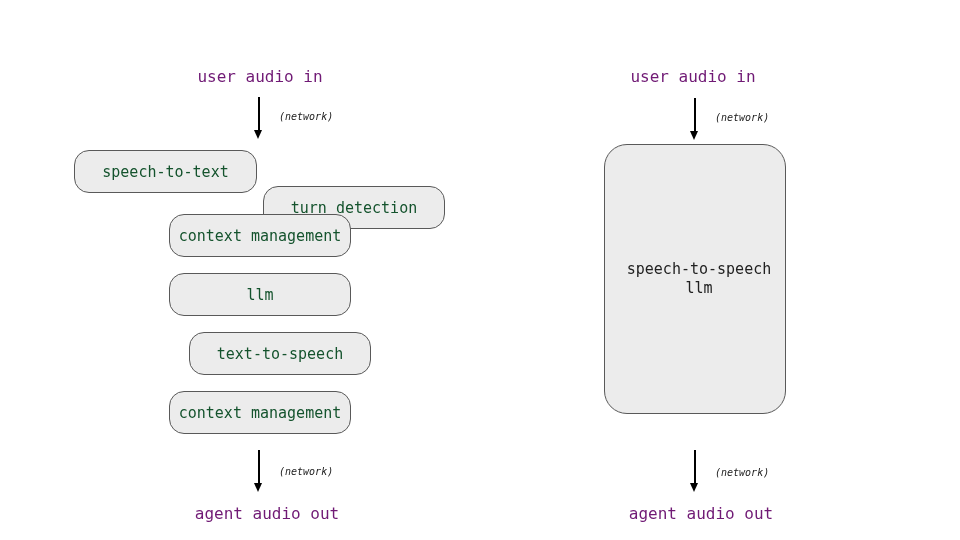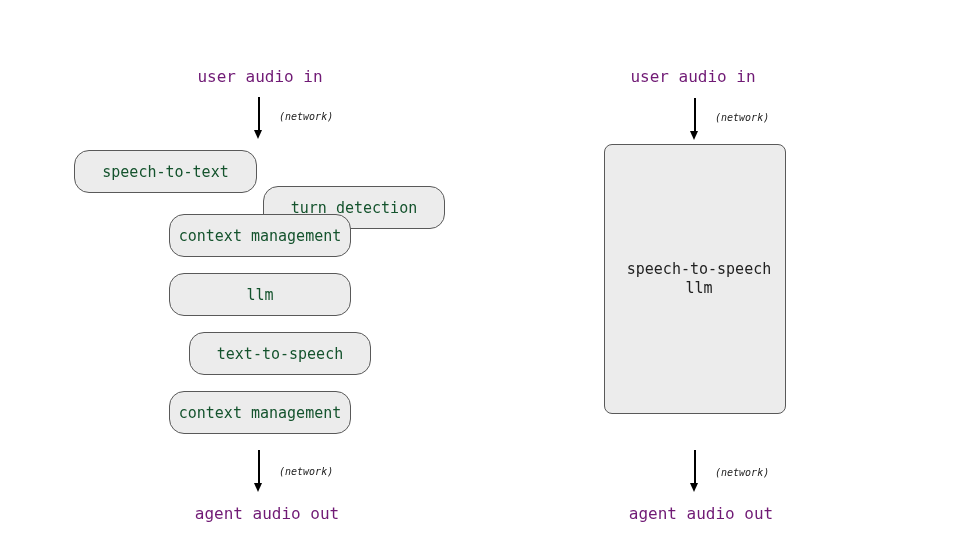--- a/index.html
+++ b/index.html
@@ -50,21 +50,21 @@
     align-items: center;
     justify-content: center;
     font-size: 15px;
     color: #14532d;
     white-space: nowrap;
   }
   .big-box {
     position: absolute;
     background: #ececec;
     border: 1px solid #595959;
-    border-radius: 8px;
+    border-radius: 23px;
     display: flex;
     flex-direction: column;
     align-items: center;
     justify-content: center;
     font-size: 15px;
     line-height: 19px;
     color: #212121;
     text-align: center;
     padding-left: 8px;
   }

